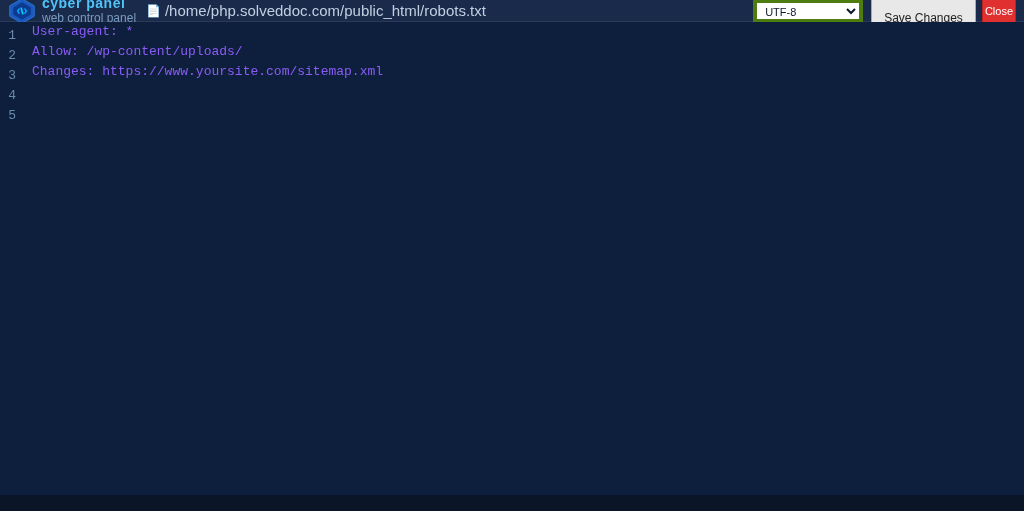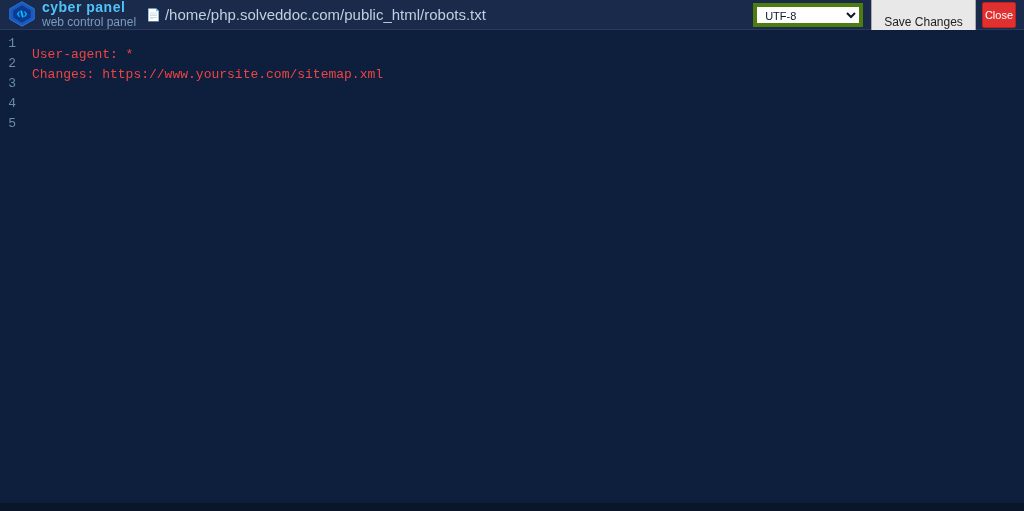--- a/index.html
+++ b/index.html
@@ -10,21 +10,21 @@
       overflow: hidden;
       font-family: Arial, sans-serif;
       background: #0a1628;
     }
 
     
     #toolbar {
       display: flex;
       align-items: center;
       background: #1a2a4a;
-      height: 30px;
+      height: 22px;
       padding: 0 8px;
       gap: 8px;
       border-bottom: 1px solid #2a3a5a;
     }
 
     #logo-area {
       display: flex;
       align-items: center;
       gap: 6px;
       min-width: 130px;
@@ -135,25 +135,25 @@
       border-right: none;
     }
 
     #line-numbers div {
       height: 20px;
     }
 
     #editor-content {
       flex: 1;
       background: #0d1f3c;
-      color: #ef4444;
+      color: #8b5cf6;
       font-family: 'Courier New', monospace;
       font-size: 13px;
       line-height: 20px;
-      padding: 15px 8px;
+      padding: 0 8px;
       white-space: pre;
       outline: none;
     }
 
     #editor-content .line {
       height: 20px;
       display: block;
     }
   </style>
 </head>
@@ -192,14 +192,14 @@
 </div>
 
 <div id="editor-container">
   <div id="line-numbers">
       <div>1</div>
       <div>2</div>
       <div>3</div>
       <div>4</div>
       <div>5</div>
     </div>
-  <div id="editor-content" contenteditable="true" style=""><div class="line">User-agent: *</div><div class="line">Changes: https://www.yoursite.com/sitemap.xml</div></div>
+  <div id="editor-content" contenteditable="true" style=""><div class="line">User-agent: *</div><div class="line">Allow: /wp-content/uploads/</div><div class="line">Changes: https://www.yoursite.com/sitemap.xml</div></div>
 </div>
 
 </body></html>

